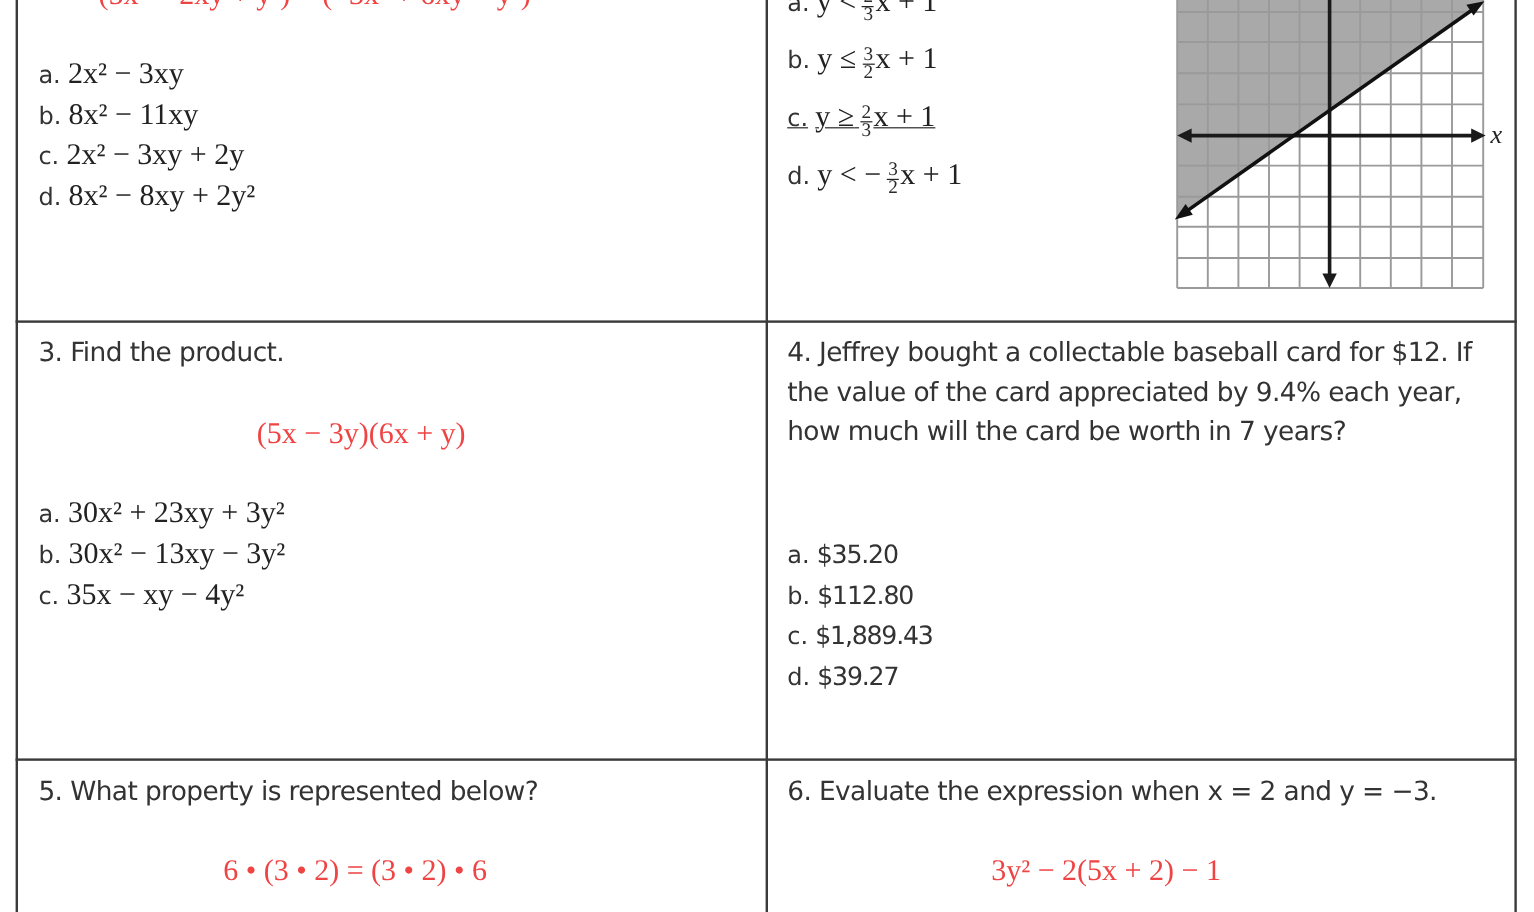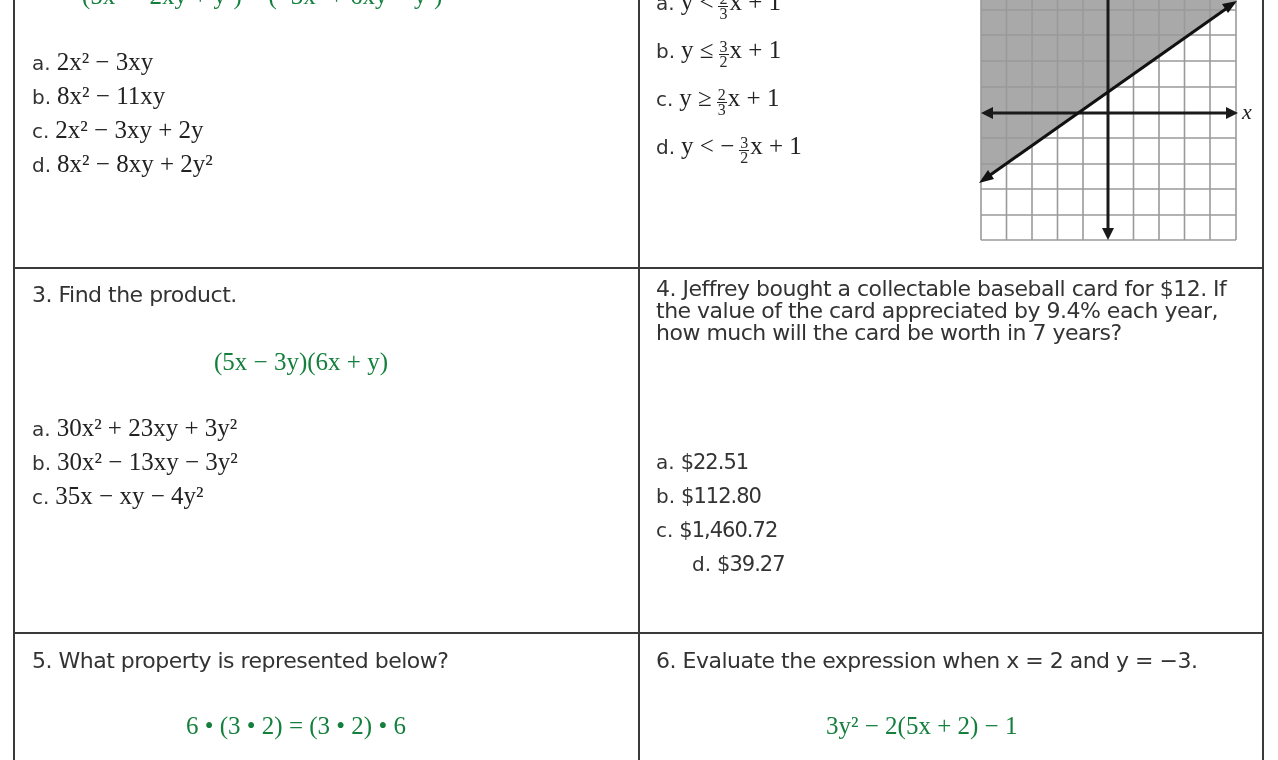--- a/index.html
+++ b/index.html
@@ -1,29 +1,29 @@
 <!DOCTYPE html>
 <html><head>
 <meta charset="utf-8">
 <style>
   html, body { margin: 0; padding: 0; }
   body { width: 1278px; height: 760px; background: #ffffff; position: relative; overflow: hidden; color: #2a2a2a; }
   .sheet { position: absolute; left: 0; top: 0; width: 1278px; height: 760px; }
   .vline { position: absolute; width: 2px; background: #3a3a3a; }
   .hline { position: absolute; height: 2px; background: #3a3a3a; }
   .hand { font-family: "DejaVu Sans", sans-serif; font-size: 22px; letter-spacing: -0.5px; color: #333; position: absolute; }
-  .math { font-family: "Liberation Serif", serif; font-size: 25px; color: #15803d; position: absolute; white-space: nowrap; }
+  .math { font-family: "Liberation Serif", serif; font-size: 25px; color: #ef4444; position: absolute; white-space: nowrap; }
   .opt { position: absolute; white-space: nowrap; }
   .opt .lbl { font-family: "DejaVu Sans", sans-serif; font-size: 20px; color: #333; margin-right: 6px; }
   .opt .expr { font-family: "Liberation Serif", serif; font-size: 25px; color: #222; }
   .opt .money { font-family: "DejaVu Sans", sans-serif; font-size: 21px; color: #333; letter-spacing: -1px; }
   .frac { display: inline-block; vertical-align: middle; text-align: center; font-size: 16px; line-height: 14px; margin: 0 1px; }
   .frac .num { display: block; border-bottom: 1.5px solid #222; padding: 0 1px; }
   .frac .den { display: block; }
-  .q4 { width: 590px; line-height: 22px; }
+  .q4 { width: 590px; line-height: 33px; }
   .graph { position: absolute; left: 975px; top: 0; }
 </style>
 </head>
 <body>
 
 <div class="sheet">
 
   <div class="vline" style="left:13px; top:0; height:760px;"></div>
   <div class="vline" style="left:638px; top:0; height:760px;"></div>
   <div class="vline" style="left:1262px; top:0; height:760px;"></div>
@@ -37,21 +37,21 @@
   <div class="opt" style="left:32px; top:150px;"><span class="lbl">d.</span><span class="expr">8x² − 8xy + 2y²</span></div>
 
   <div class="opt" style="left:656px; top:-12px;">
     <span class="lbl">a.</span><span class="expr">y &lt;</span>
     <span class="frac"><span class="num">2</span><span class="den">3</span></span><span class="expr">x + 1</span>
   </div>
   <div class="opt" style="left:656px; top:36px;">
     <span class="lbl">b.</span><span class="expr">y ≤</span>
     <span class="frac"><span class="num">3</span><span class="den">2</span></span><span class="expr">x + 1</span>
   </div>
-  <div class="opt" style="left:656px; top:84px;">
+  <div class="opt" style="left:656px; top:84px;text-decoration:underline;">
     <span class="lbl">c.</span><span class="expr">y ≥</span>
     <span class="frac"><span class="num">2</span><span class="den">3</span></span><span class="expr">x + 1</span>
   </div>
   <div class="opt" style="left:656px; top:132px;">
     <span class="lbl">d.</span><span class="expr">y &lt; −</span>
     <span class="frac"><span class="num">3</span><span class="den">2</span></span><span class="expr">x + 1</span>
   </div>
 
   <svg class="graph" width="290" height="250" viewBox="975 0 290 250">
 
@@ -93,24 +93,24 @@
     <text x="1242" y="119" font-family="Liberation Serif, serif" font-style="italic" font-size="22" fill="#222">x</text>
   </svg>
 
   <div class="hand" style="left:32px; top:282px;">3. Find the product.</div>
   <div class="math" style="left:214px; top:348px;">(5x − 3y)(6x + y)</div>
   <div class="opt" style="left:32px; top:414px;"><span class="lbl">a.</span><span class="expr">30x² + 23xy + 3y²</span></div>
   <div class="opt" style="left:32px; top:448px;"><span class="lbl">b.</span><span class="expr">30x² − 13xy − 3y²</span></div>
   <div class="opt" style="left:32px; top:482px;"><span class="lbl">c.</span><span class="expr">35x − xy − 4y²</span></div>
 
   <div class="hand q4" style="left:656px; top:278px;">4. Jeffrey bought a collectable baseball card for $12. If the value of the card appreciated by 9.4% each year, how much will the card be worth in 7 years?</div>
-  <div class="opt" style="left:656px; top:450px;"><span class="lbl">a.</span><span class="money">$22.51</span></div>
+  <div class="opt" style="left:656px; top:450px;"><span class="lbl">a.</span><span class="money">$35.20</span></div>
   <div class="opt" style="left:656px; top:484px;text-align:center;"><span class="lbl">b.</span><span class="money">$112.80</span></div>
-  <div class="opt" style="left:656px; top:518px;"><span class="lbl">c.</span><span class="money">$1,460.72</span></div>
-  <div class="opt" style="left:656px; top:552px;margin-left:36px;"><span class="lbl">d.</span><span class="money">$39.27</span></div>
+  <div class="opt" style="left:656px; top:518px;"><span class="lbl">c.</span><span class="money">$1,889.43</span></div>
+  <div class="opt" style="left:656px; top:552px;"><span class="lbl">d.</span><span class="money">$39.27</span></div>
 
   <div class="hand" style="left:32px; top:648px;">5. What property is represented below?</div>
   <div class="math" style="left:186px; top:712px;">6 • (3 • 2) = (3 • 2) • 6</div>
 
   <div class="hand" style="left:656px; top:648px;">6. Evaluate the expression when x = 2 and y = −3.</div>
   <div class="math" style="left:826px; top:712px;">3y² − 2(5x + 2) − 1</div>
 
 </div>
 
 </body></html>

